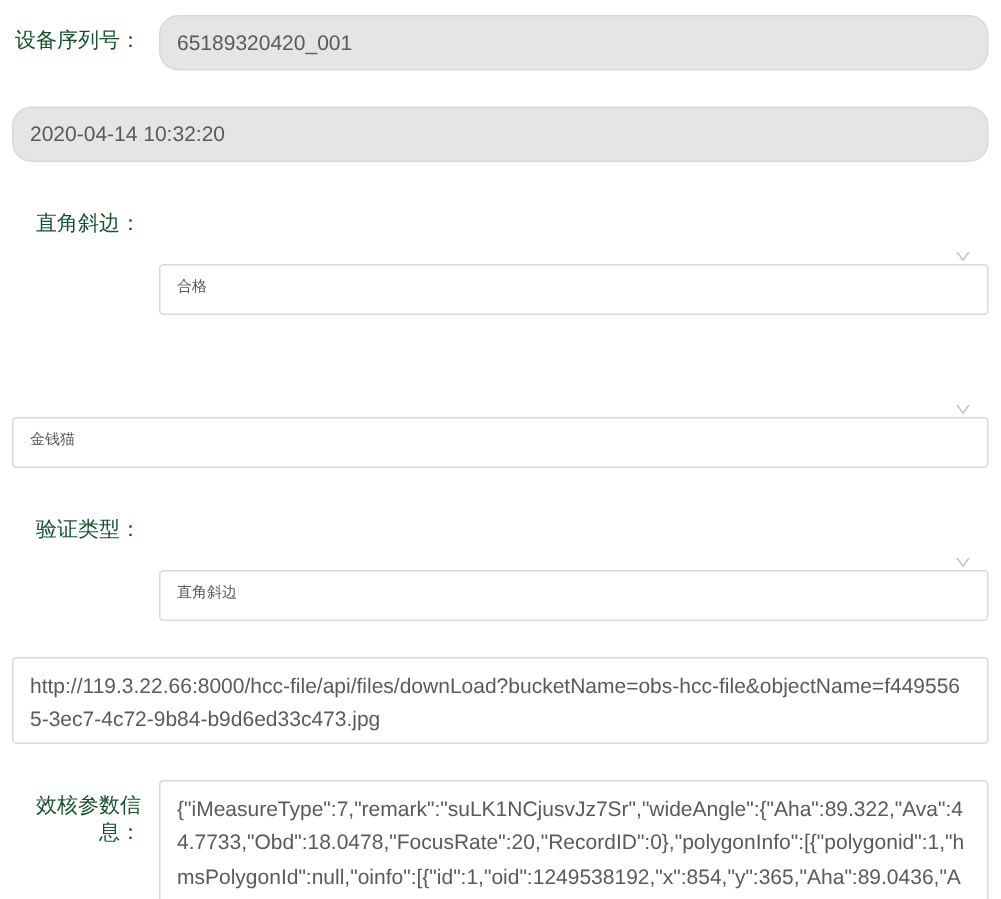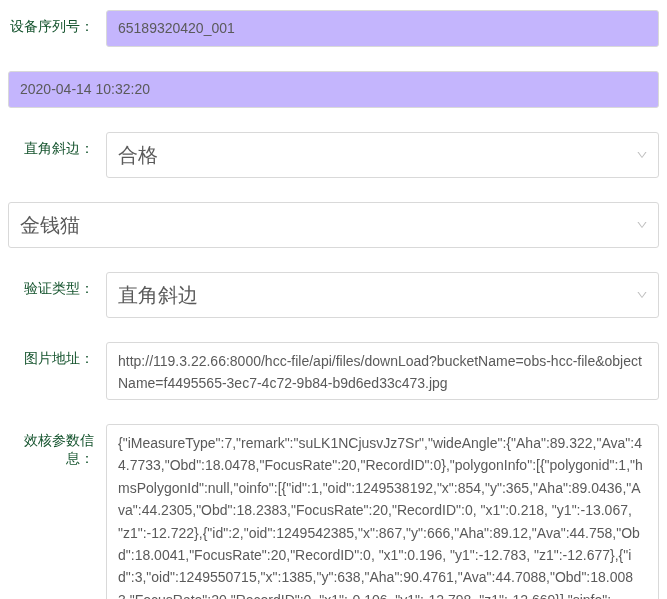--- a/index.html
+++ b/index.html
@@ -28,41 +28,42 @@
       width: 98px;
       text-align: right;
       padding-right: 12px;
       padding-top: 8px;
       color: #14532d;
       flex-shrink: 0;
     }
     .form-input {
       flex: 1;
       border: 1px solid #d9d9d9;
-      border-radius: 3px;
+      border-radius: 13px;
       padding: 7px 11px;
       font-size: 14px;
       color: #5a5a5a;
       font-family: inherit;
-      background: #c4b5fd;
+      background: #e5e5e5;
       min-height: 34px;
       line-height: 1.5;
     }
     .form-select {
       flex: 1;
       border: 1px solid #d9d9d9;
       border-radius: 3px;
       padding: 7px 30px 7px 11px;
-      font-size: 20px;
+      font-size: 10px;
       color: #5a5a5a;
       background: #fff;
       min-height: 34px;
       line-height: 1.5;
       position: relative;
       cursor: pointer;
+      margin-top: 44px;
     }
     .select-wrapper {
       flex: 1;
       position: relative;
     }
     .select-arrow {
       position: absolute;
       right: 11px;
       top: 50%;
       transform: translateY(-50%);
@@ -136,20 +137,19 @@
     <div class="form-select">直角斜边</div>
     <span class="select-arrow">
       <svg viewBox="0 0 1024 1024" fill="currentColor">
           <path d="M884 256h-75c-5.1 0-9.9 2.5-12.9 6.6L512 654.2 227.9 262.6c-3-4.1-7.8-6.6-12.9-6.6h-75c-6.5 0-10.3 7.4-6.5 12.7l352.6 486.1c12.8 17.6 39 17.6 51.7 0l352.6-486.1c3.9-5.3.1-12.7-6.4-12.7z"></path>
         </svg>
     </span>
   </div>
 </div>
 
 <div class="form-row">
-  <label class="form-label">图片地址：</label>
   <textarea class="form-textarea textarea-img" style="">http://119.3.22.66:8000/hcc-file/api/files/downLoad?bucketName=obs-hcc-file&amp;objectName=f4495565-3ec7-4c72-9b84-b9d6ed33c473.jpg</textarea>
 </div>
 
 <div class="form-row">
   <label class="form-label">效核参数信息：</label>
   <textarea class="form-textarea textarea-params" style="">{"iMeasureType":7,"remark":"suLK1NCjusvJz7Sr","wideAngle":{"Aha":89.322,"Ava":44.7733,"Obd":18.0478,"FocusRate":20,"RecordID":0},"polygonInfo":[{"polygonid":1,"hmsPolygonId":null,"oinfo":[{"id":1,"oid":1249538192,"x":854,"y":365,"Aha":89.0436,"Ava":44.2305,"Obd":18.2383,"FocusRate":20,"RecordID":0, "x1":0.218, "y1":-13.067, "z1":-12.722},{"id":2,"oid":1249542385,"x":867,"y":666,"Aha":89.12,"Ava":44.758,"Obd":18.0041,"FocusRate":20,"RecordID":0, "x1":0.196, "y1":-12.783, "z1":-12.677},{"id":3,"oid":1249550715,"x":1385,"y":638,"Aha":90.4761,"Ava":44.7088,"Obd":18.0083,"FocusRate":20,"RecordID":0, "x1":-0.106, "y1":-12.798, "z1":-12.669}],"sinfo":</textarea>
 </div>
 
 </body></html>

